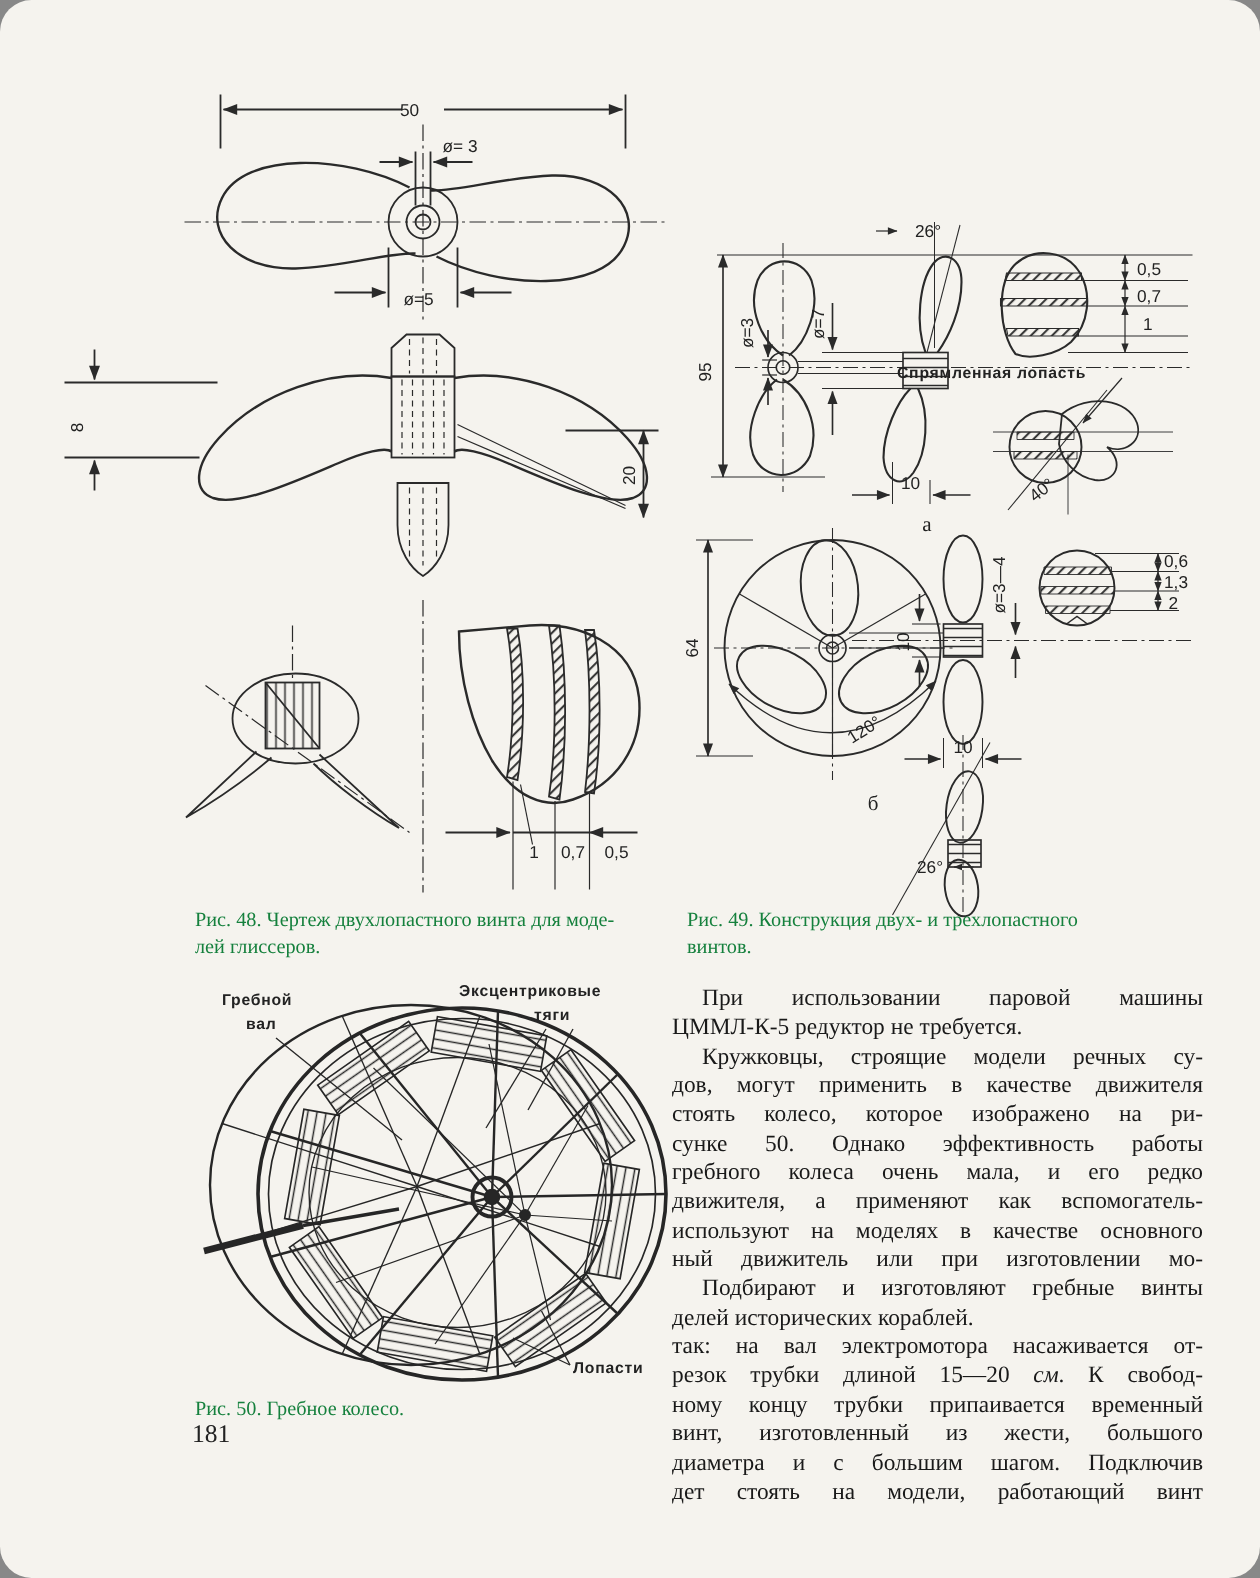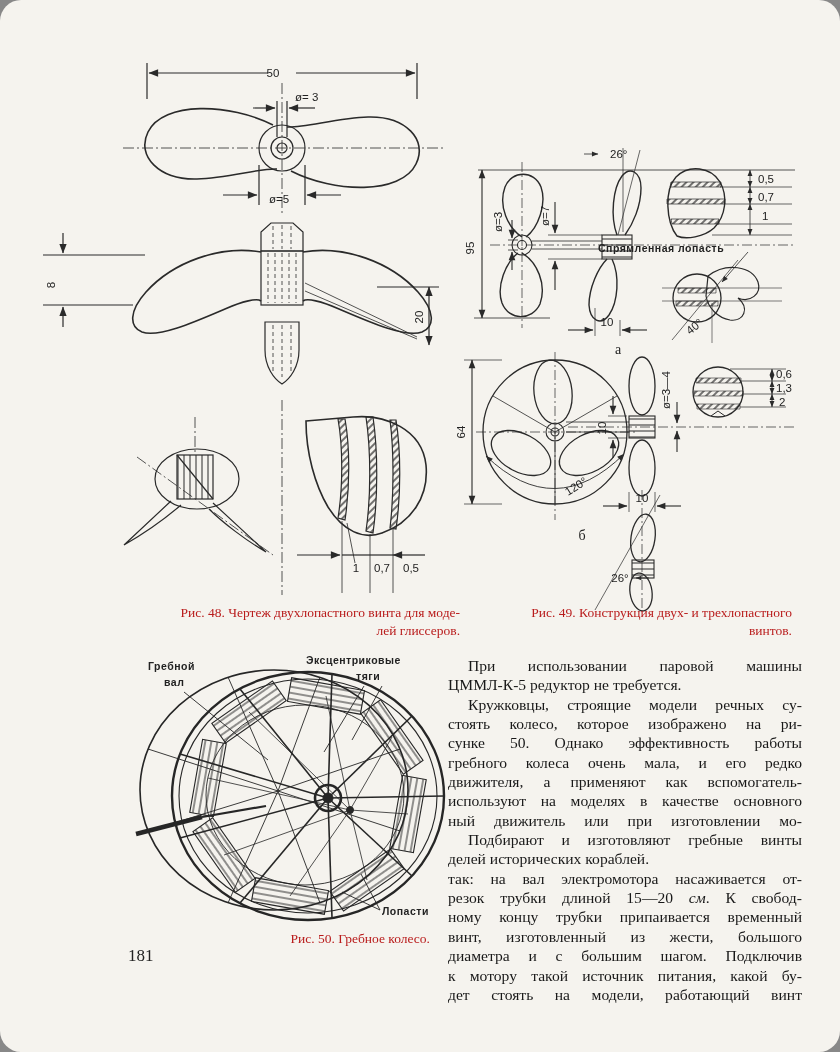--- a/index.html
+++ b/index.html
@@ -1,19 +1,19 @@
 <!DOCTYPE html>
 <html><head>
 <meta charset="utf-8">
 <style>
   html,body{margin:0;padding:0;background:#888;}
   .page{position:relative;width:840px;height:1052px;background:#f5f3ee;overflow:hidden;
         font-family:"Liberation Serif",serif;color:#1c1c1c;border-radius:21px;}
   .abs{position:absolute;}
-  .caption{position:absolute;font:13.5px/17.5px "Liberation Serif",serif;text-align:right;color:#b91c1c;}
+  .caption{position:absolute;font:13.5px/17.5px "Liberation Serif",serif;text-align:left;color:#15803d;}
   .bodytext{position:absolute;font:15.6px/19.35px "Liberation Serif",serif;color:#191919;margin-top:11px;}
   .ln{text-align:justify;text-align-last:justify;}
   .ln.ind{text-indent:20px;}
   .ln.endp{text-align-last:left;}
   .pagenum{position:absolute;font:17px "Liberation Serif",serif;color:#222;}
   svg{overflow:visible;}
   svg text{font-family:"Liberation Sans",sans-serif;font-size:11.5px;fill:#222;stroke:none;}
   svg text.serifed{font-family:"Liberation Serif",serif;font-size:14px;}
   svg text.lbl{font-weight:bold;font-size:10.5px;letter-spacing:.5px;}
 </style>
@@ -257,34 +257,34 @@
   </div>
   <div class="caption" style="left:458px;top:604px;width:334px">
     <div>Рис. 49. Конструкция двух- и трехлопастного</div>
     <div>винтов.</div>
   </div>
 
   <div class="bodytext" style="left:448px;top:645px;width:354px">
     <div class="ln ind">При использовании паровой машины</div>
     <div class="ln endp">ЦММЛ-К-5 редуктор не требуется.</div>
     <div class="ln ind">Кружковцы, строящие модели речных су-</div>
+    <div class="ln">дов, могут применить в качестве движителя</div>
     <div class="ln">стоять колесо, которое изображено на ри-</div>
     <div class="ln">сунке 50. Однако эффективность работы</div>
     <div class="ln">гребного колеса очень мала, и его редко</div>
     <div class="ln">движителя, а применяют как вспомогатель-</div>
     <div class="ln">используют на моделях в качестве основного</div>
     <div class="ln">ный движитель или при изготовлении мо-</div>
     <div class="ln ind">Подбирают и изготовляют гребные винты</div>
     <div class="ln endp">делей исторических кораблей.</div>
     <div class="ln">так: на вал электромотора насаживается от-</div>
     <div class="ln">резок трубки длиной 15—20 <i>см</i>. К свобод-</div>
     <div class="ln">ному концу трубки припаивается временный</div>
     <div class="ln">винт, изготовленный из жести, большого</div>
     <div class="ln">диаметра и с большим шагом. Подключив</div>
-    <div class="ln">к мотору такой источник питания, какой бу-</div>
     <div class="ln">дет стоять на модели, работающий винт</div>
   </div>
 
   <svg class="abs" style="left:118px;top:648px" width="335" height="280" viewBox="0 0 335 280">
     <g stroke="#262626" fill="none">
 
       <ellipse cx="156" cy="142" rx="134" ry="120" stroke-width="1.6"></ellipse>
 
       <ellipse cx="190" cy="148" rx="136" ry="124" stroke-width="2.4"></ellipse>
       <ellipse cx="190" cy="148" rx="129" ry="117" stroke-width="1.1"></ellipse>

